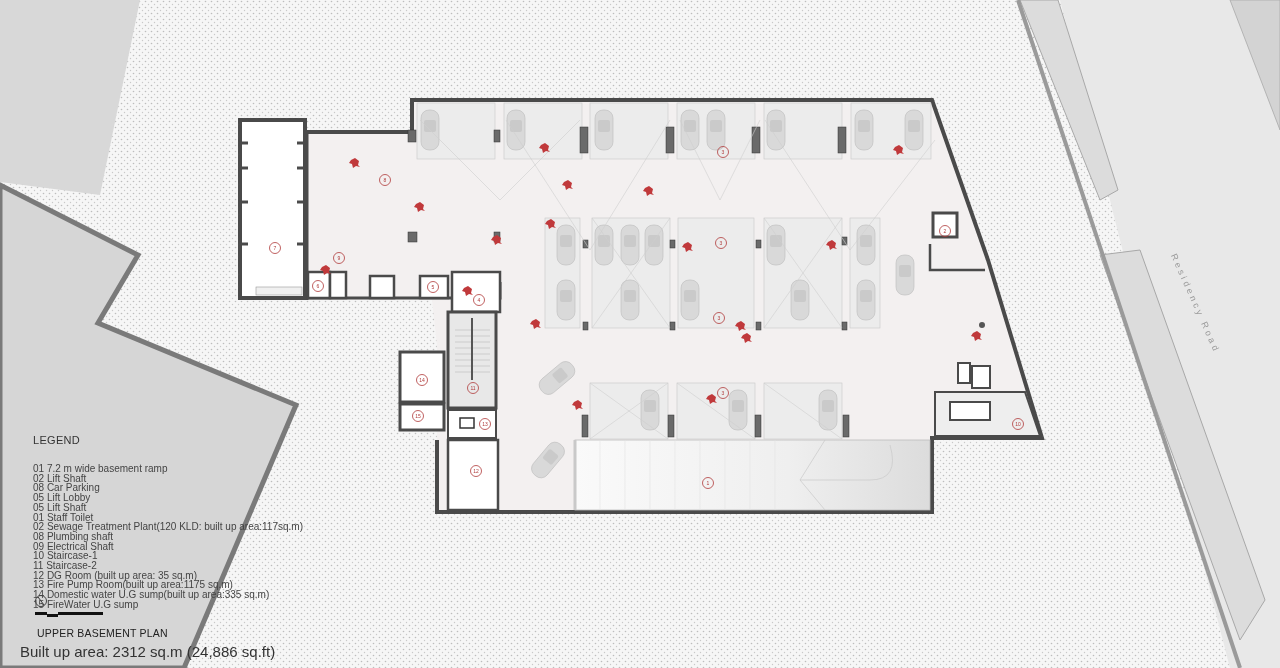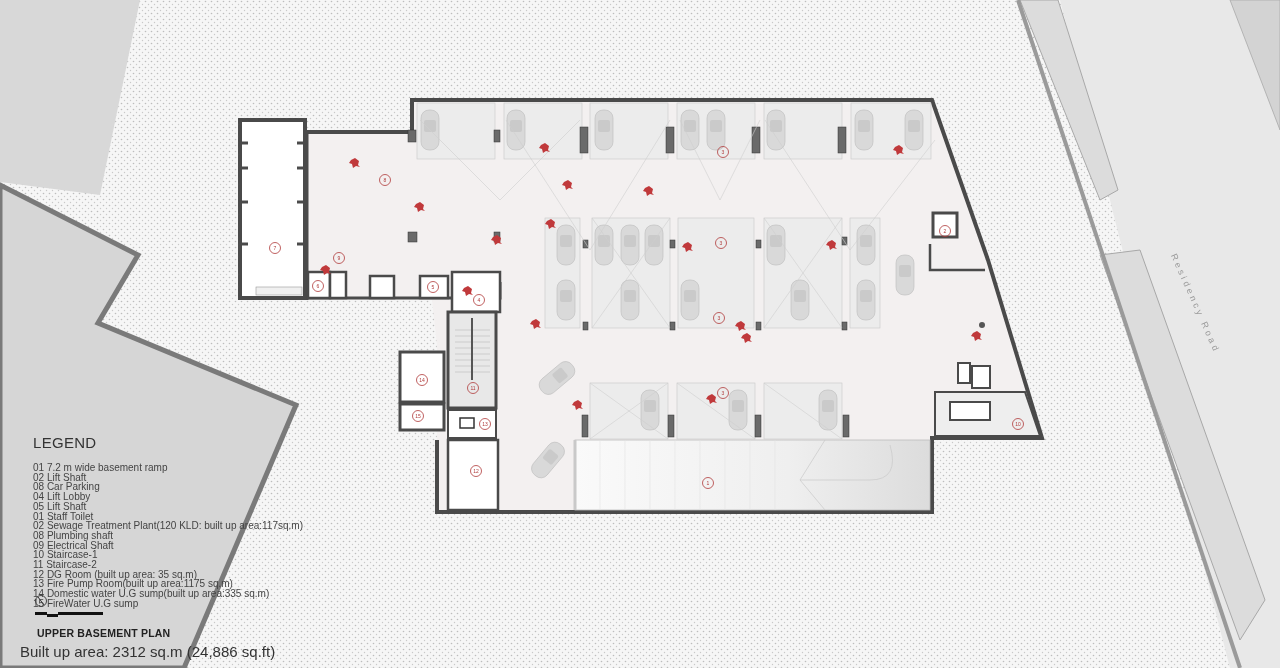--- a/index.html
+++ b/index.html
@@ -1,21 +1,21 @@
 <!DOCTYPE html>
 <html><head>
 <meta charset="utf-8">
 <style>
   html, body { margin:0; padding:0; }
   body { width:1280px; height:668px; overflow:hidden; background:#f4f4f4; font-family:"Liberation Sans", sans-serif; position:relative; }
   #plan { position:absolute; left:0; top:0; width:1280px; height:668px; }
   .legend { position:absolute; left:33px; top:434px; color:#333; }
-  .legend-title { font-size:15px; letter-spacing:0.3px; margin-bottom:12px; }
+  .legend-title { font-size:11px; letter-spacing:0.3px; margin-bottom:18px; }
   .legend-item { font-size:10px; line-height:9.7px; color:#444; white-space:nowrap; }
-  .plan-title { position:absolute; left:37px; top:627px; font-size:10.5px; font-weight:bold; color:#222; letter-spacing:0.2px; }
+  .plan-title { position:absolute; left:37px; top:627px; font-size:10.5px; font-weight:normal; color:#222; letter-spacing:0.2px; }
   .plan-area { position:absolute; left:20px; top:643px; font-size:15px; color:#333; }
   .road-label { position:absolute; left:1178px; top:252px; font-size:9px; letter-spacing:3px; color:#999; transform:rotate(66deg); transform-origin:left top; white-space:nowrap; }
   .room-tag { font-family:"Liberation Sans", sans-serif; font-size:5px; fill:#b03a3a; text-anchor:middle; dominant-baseline:middle; }
 </style>
 </head>
 <body>
 
 <svg id="plan" viewBox="0 0 1280 668" xmlns="http://www.w3.org/2000/svg">
   <defs>
     <pattern id="dots" width="6" height="6" patternUnits="userSpaceOnUse">
@@ -316,21 +316,21 @@
     <rect x="58" y="612" width="45" height="3" fill="#111"></rect>
   </g>
 </svg>
 
 <div class="legend">
   <div class="legend-title">LEGEND</div>
   <div id="legend-list">
       <div class="legend-item">01 7.2 m wide basement ramp</div>
       <div class="legend-item">02 Lift Shaft</div>
       <div class="legend-item">08 Car Parking</div>
-      <div class="legend-item">04 Lift Lobby</div>
+      <div class="legend-item">05 Lift Lobby</div>
       <div class="legend-item">05 Lift Shaft</div>
       <div class="legend-item">01 Staff Toilet</div>
       <div class="legend-item">02 Sewage Treatment Plant(120 KLD: built up area:117sq.m)</div>
       <div class="legend-item">08 Plumbing shaft</div>
       <div class="legend-item">09 Electrical Shaft</div>
       <div class="legend-item">10 Staircase-1</div>
       <div class="legend-item">11 Staircase-2</div>
       <div class="legend-item">12 DG Room (built up area: 35 sq.m)</div>
       <div class="legend-item">13 Fire Pump Room(built up area:1175 sq.m)</div>
       <div class="legend-item">14 Domestic water U.G sump(built up area:335 sq.m)</div>

